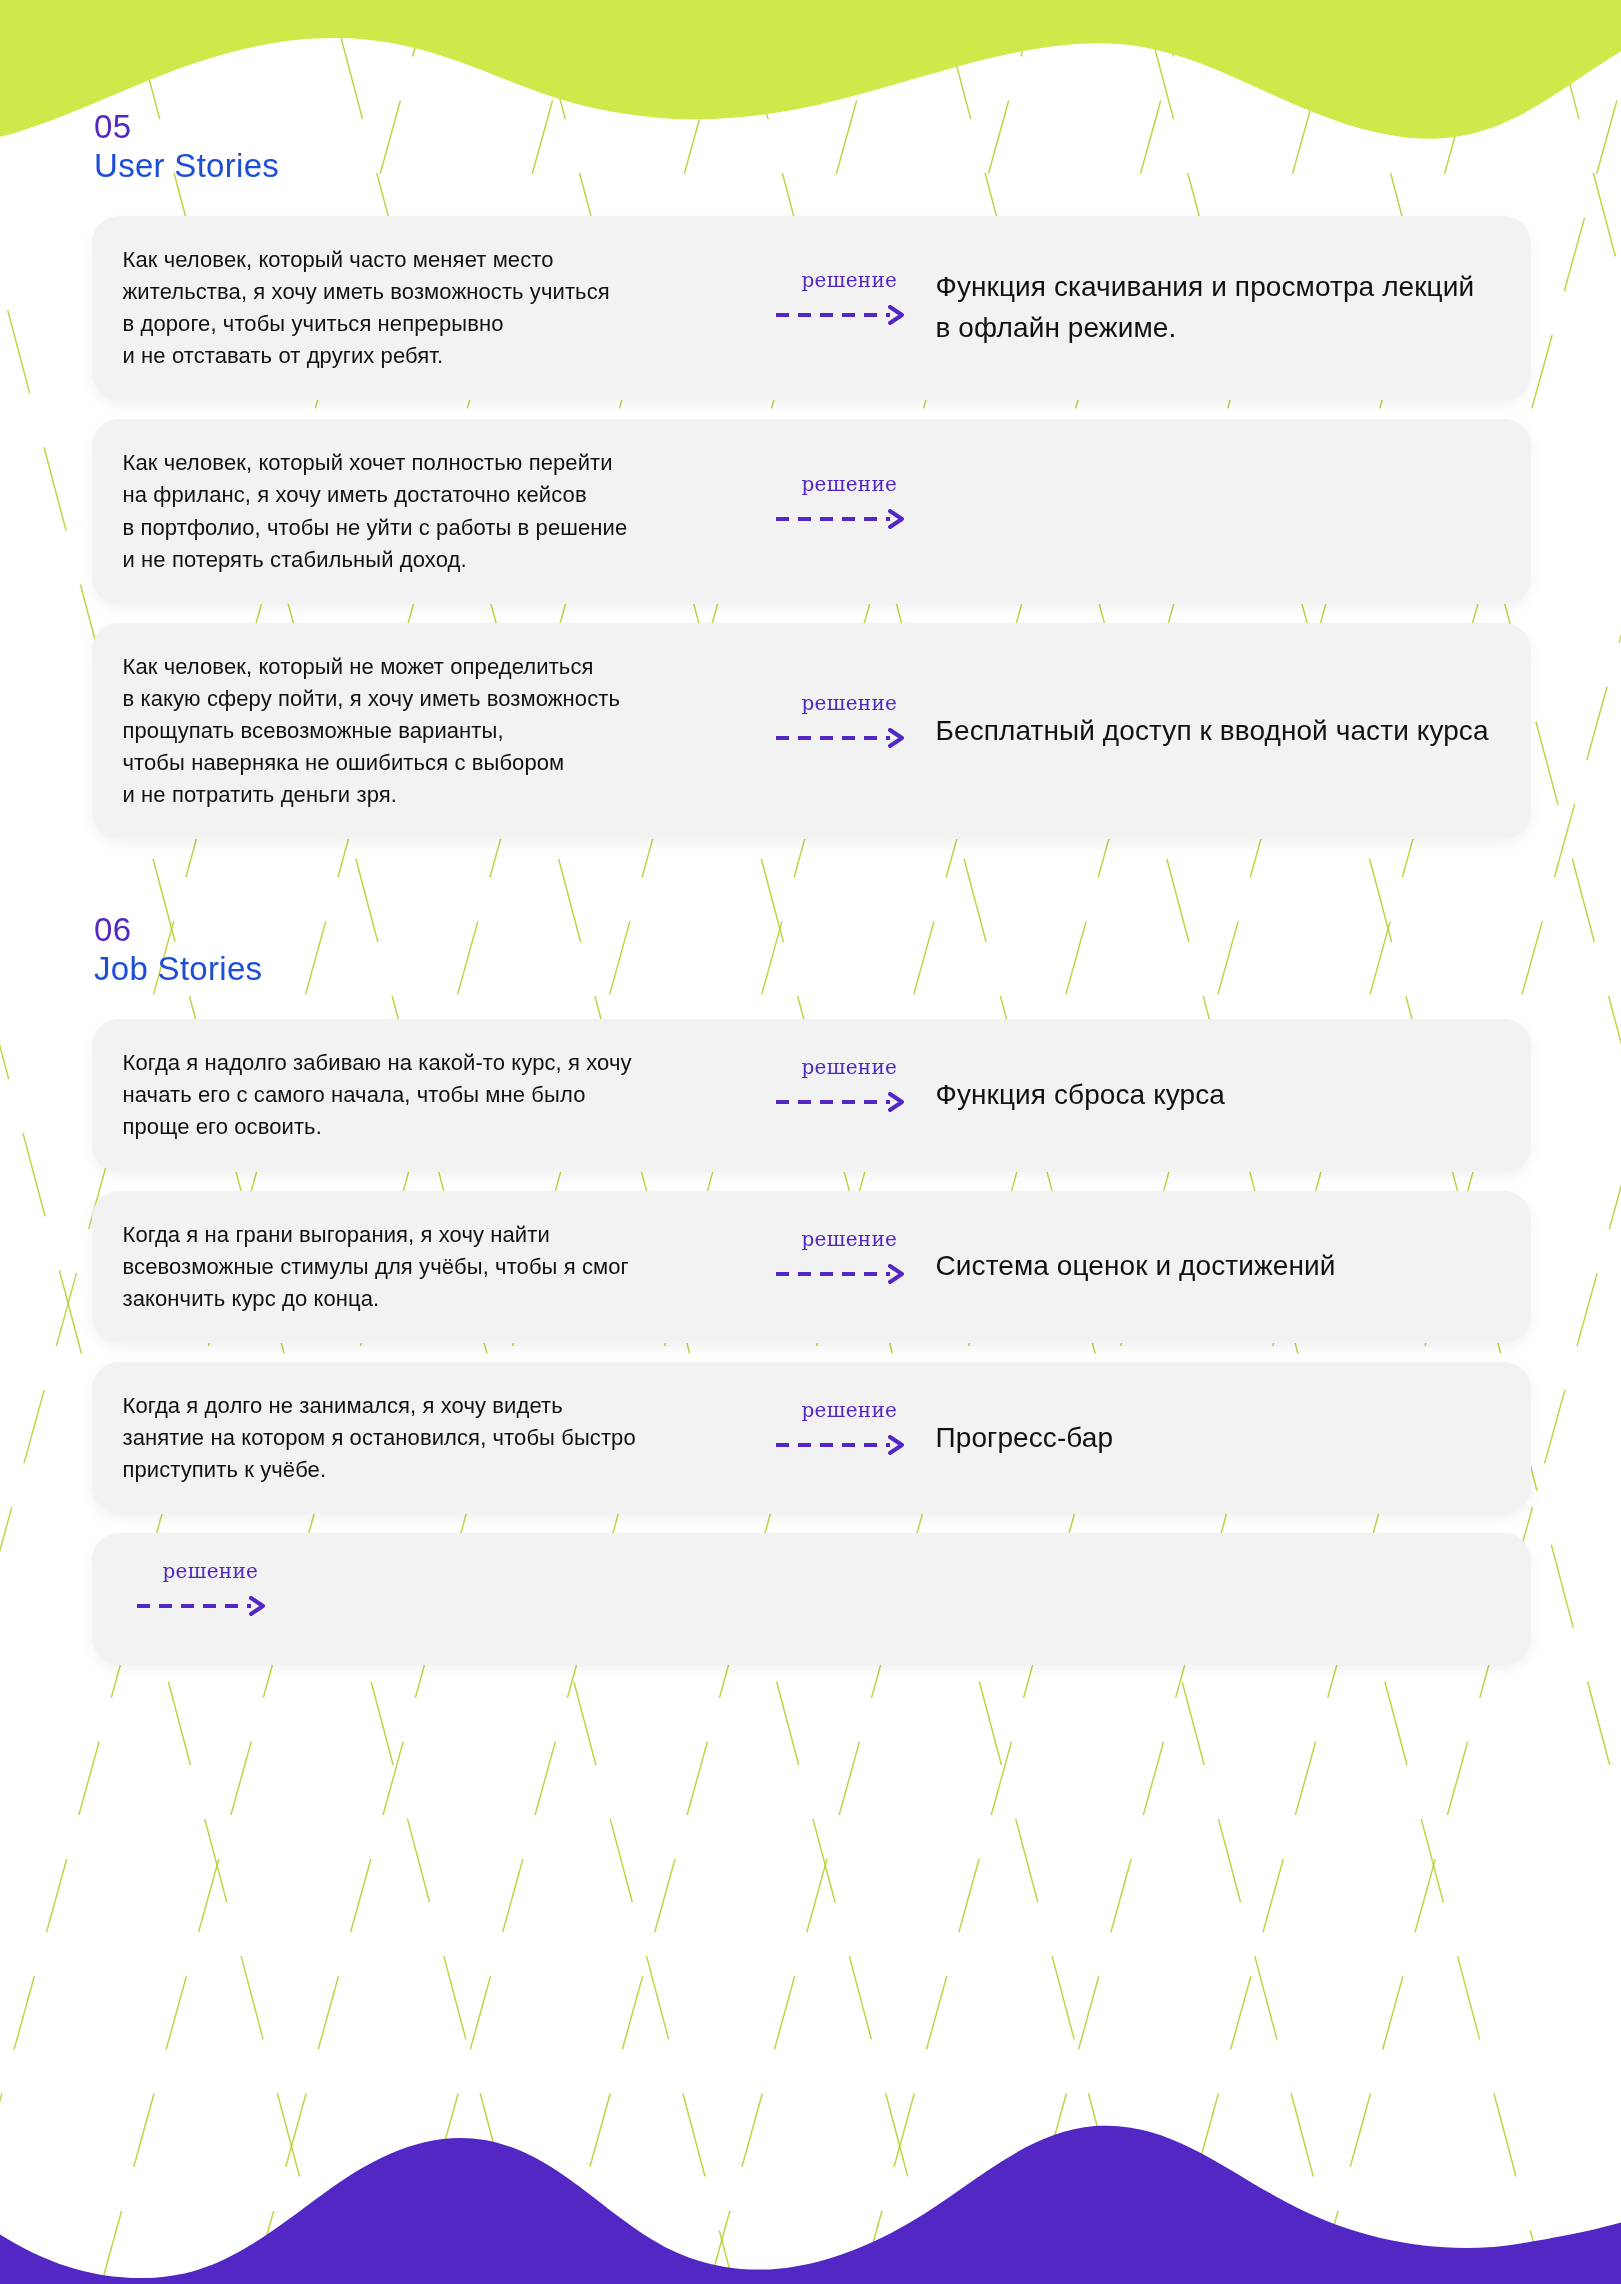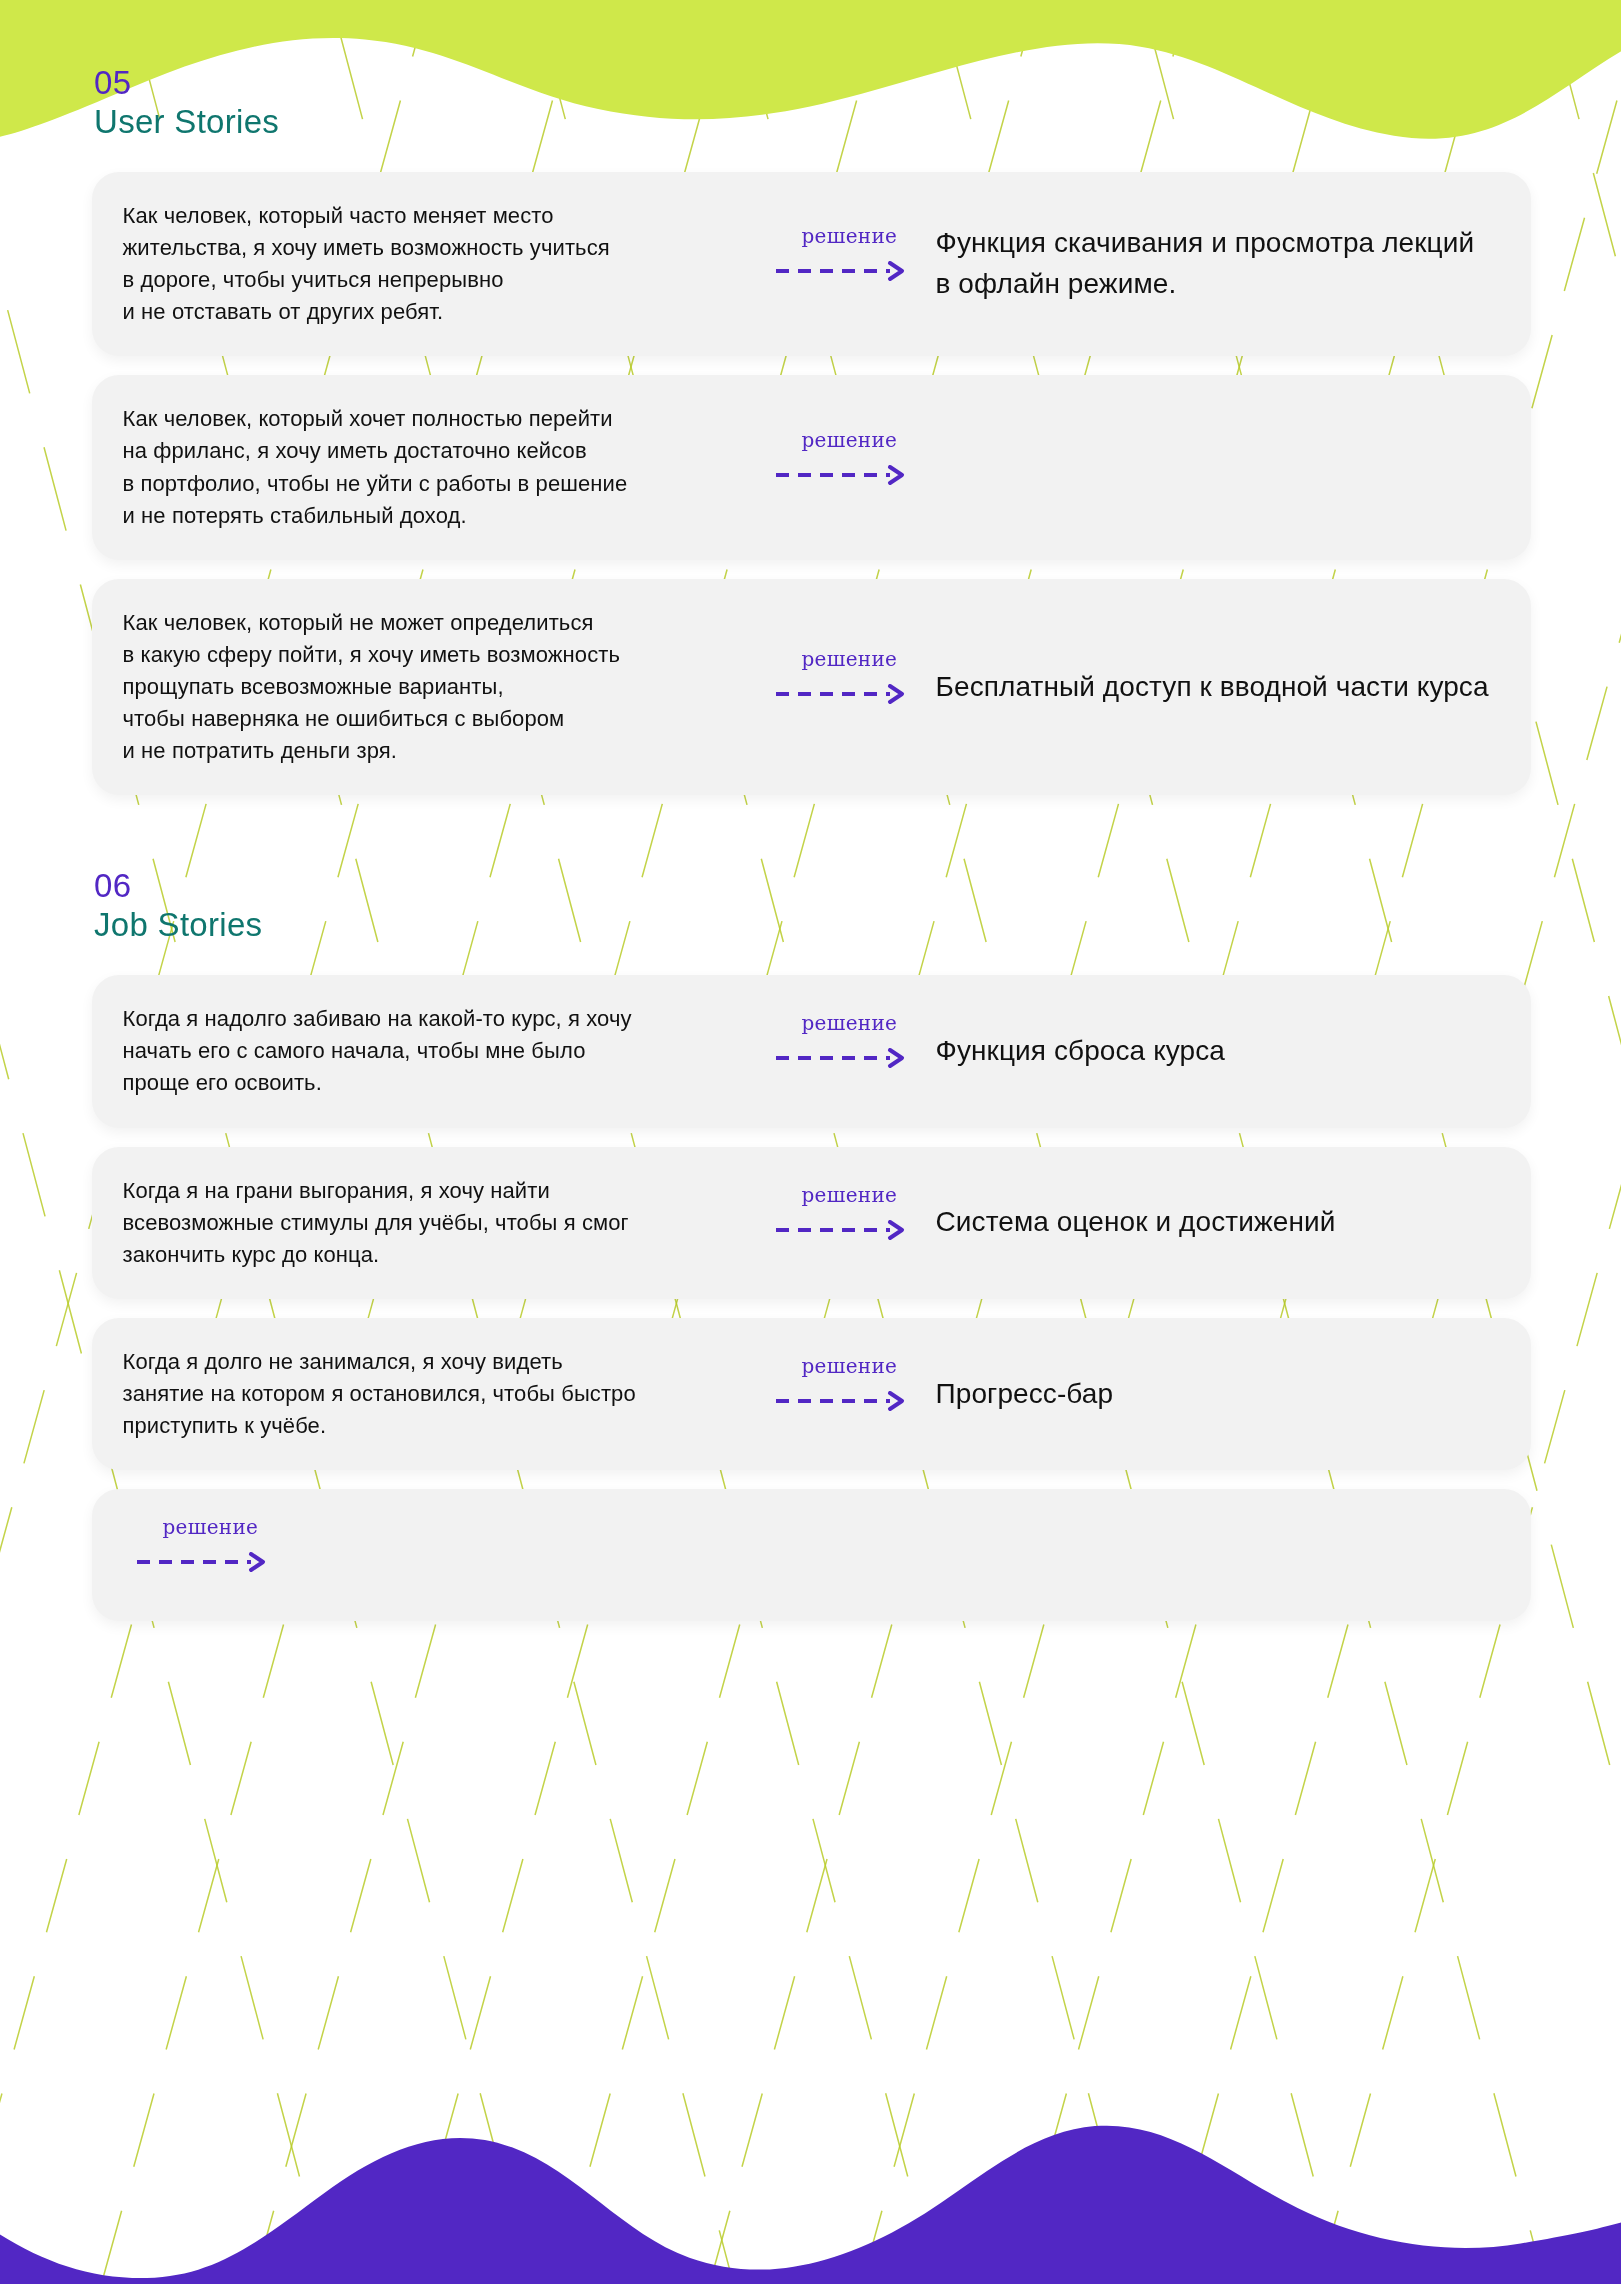--- a/index.html
+++ b/index.html
@@ -45,41 +45,41 @@
     width:1622px;
     height:167px;
     z-index:2;
     pointer-events:none;
   }
 
   
   .content {
     position:relative;
     z-index:3;
-    padding-top:64px;
+    padding-top:108px;
   }
 
   .section { position:relative; }
 
   .section-head {
     margin-left:94px;
     margin-bottom:30px;
   }
   .section-num {
     font-size:33px;
     line-height:1.18;
     font-weight:400;
     color:#5227c4;
     letter-spacing:0.3px;
   }
   .section-title {
     font-size:33px;
     line-height:1.18;
     font-weight:400;
-    color:#0f766e;
+    color:#1d4ed8;
     letter-spacing:0.3px;
   }
 
   .cards { display:flex; flex-direction:column; }
 
   .card {
     position:relative;
     margin:0 auto 19px auto;
     width:1439px;
     background:#f2f2f2;

